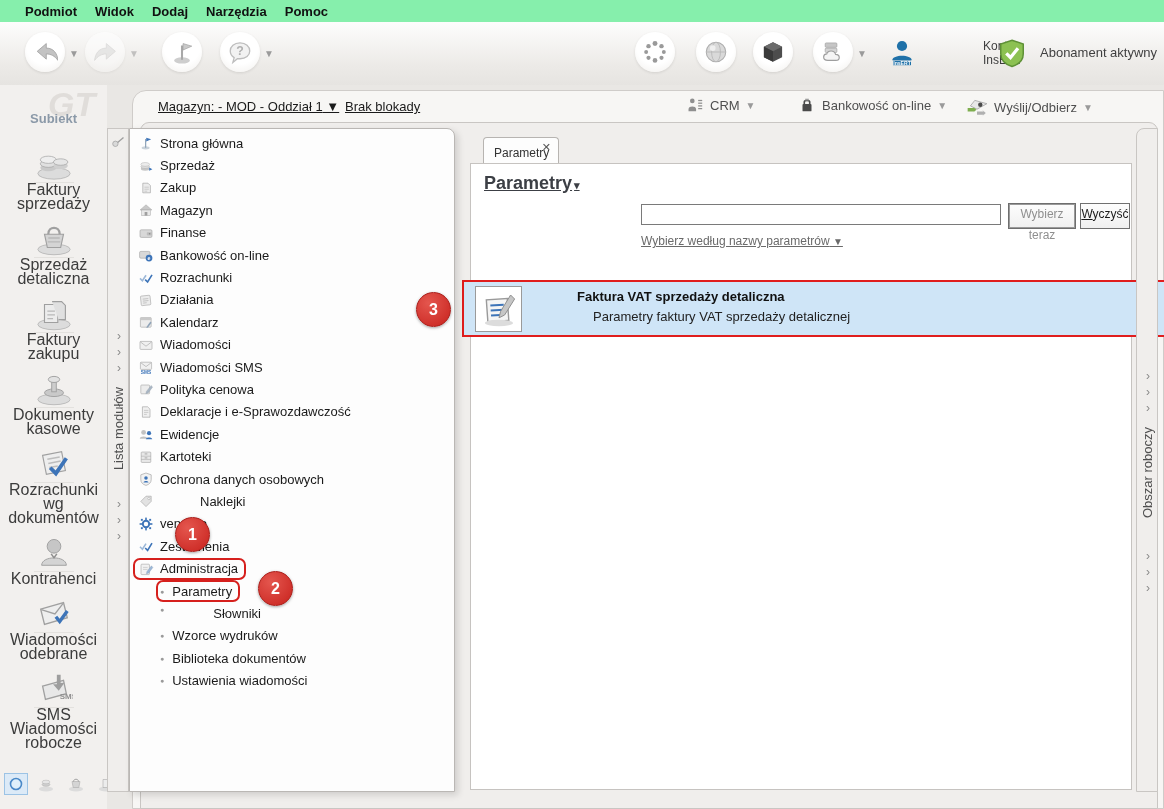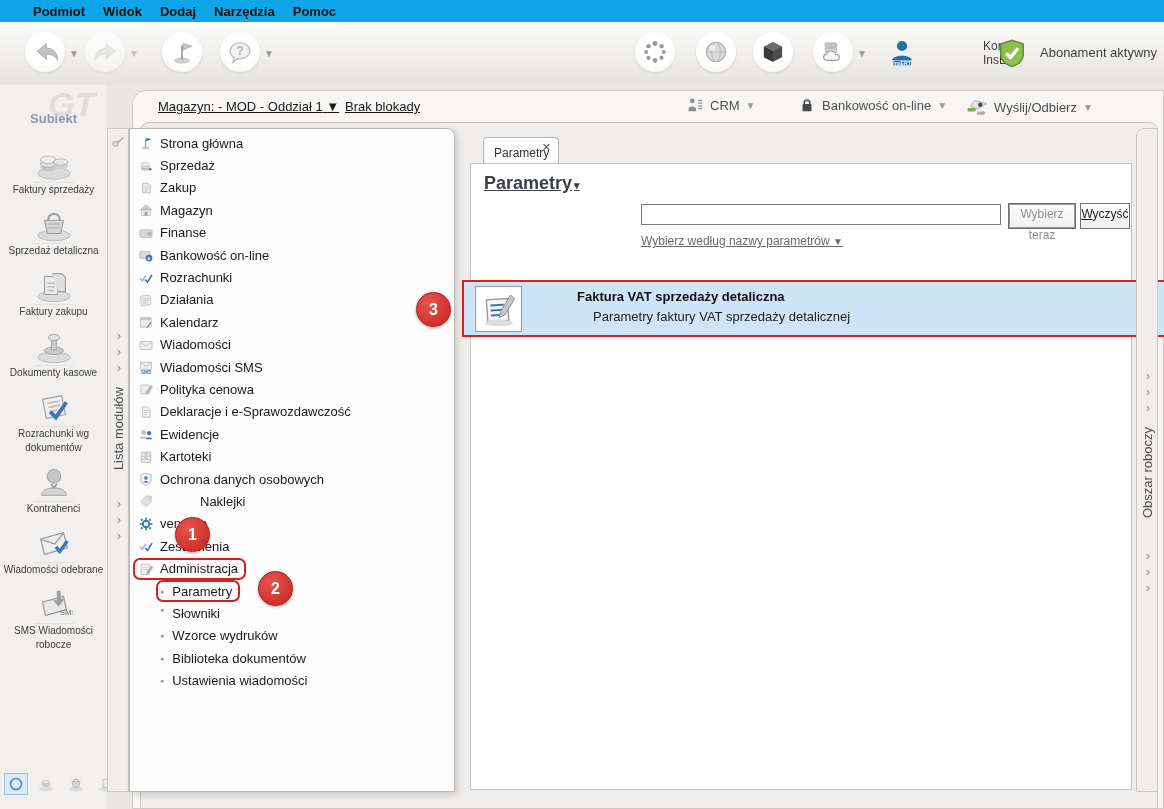--- a/index.html
+++ b/index.html
@@ -3,21 +3,21 @@
 <meta charset="utf-8">
 <style>
   * { margin:0; padding:0; box-sizing:border-box; }
   html,body { width:1164px; height:809px; overflow:hidden; background:#e9e7e4;
               font-family:"Liberation Sans", sans-serif; }
   .abs { position:absolute; }
   body { position:relative; }
 
   
   .menubar { position:absolute; left:0; top:0; width:1164px; height:22px;
-             background:#0ea5e9; display:flex; align-items:center; padding-left:24px;text-align:right; }
+             background:#86efac; display:flex; align-items:center; padding-left:16px;text-align:right; }
   .menu-item { font-size:13px; font-weight:700; color:#111; padding:0 9px; cursor:default; }
 
   
   .toolbar { position:absolute; left:0; top:22px; width:1164px; height:63px;
              background:linear-gradient(#fdfdfd,#eceae7 70%,#e6e4e1); }
   .tool-btn { position:absolute; width:40px; height:40px; border-radius:50%;
               background:radial-gradient(circle at 50% 35%, #ffffff 55%, #f1efec);
               box-shadow:0 1px 3px rgba(0,0,0,.10); display:flex; align-items:center; justify-content:center; }
   .tool-btn.flat { box-shadow:none; background:none; }
   .caret { font-size:10px; color:#9a9a9a; position:absolute; }
@@ -25,21 +25,21 @@
 
   
   .sidebar { position:absolute; left:0; top:85px; width:107px; height:724px; background:#f2f0ee; }
   .gt-logo { position:absolute; left:48px; top:0px; font-size:34px; font-style:italic; font-weight:700; color:#e0ddda; }
   .app-name { position:absolute; left:0; top:26px; width:107px; text-align:center;
               font-size:13px; font-weight:700; color:#8b99a8; }
   .side-items { position:absolute; left:0; top:58px; width:107px; }
   .side-item { display:flex; flex-direction:column; align-items:center; margin-bottom:7px; cursor:pointer; }
   .side-item .ic { width:40px; height:40px; display:flex; align-items:center; justify-content:center;
                    border-bottom:1px solid #e3e1de; }
-  .side-item .lb { font-size:10px; color:#3c3c3c; text-align:center; line-height:14px; width:104px; }
+  .side-item .lb { font-size:16px; color:#3c3c3c; text-align:center; line-height:14px; width:104px; }
   .side-bottom { position:absolute; left:4px; top:688px; display:flex; gap:6px; align-items:center; }
   .mini-ic { width:24px; height:22px; display:flex; align-items:center; justify-content:center; }
   .mini-ic.sel { background:#dceaf7; border:1px solid #9cc3e5; }
 
   
   .outer-frame { position:absolute; left:132px; top:90px; width:1032px; height:719px;
                  background:#f7f6f4; border:1px solid #cfccc9; border-radius:14px 0 0 0; }
   .workspace { position:absolute; left:140px; top:122px; width:1018px; height:687px;
                background:#f0eeec; border:1px solid #c9c6c3; border-radius:9px 9px 0 0; }
 
@@ -669,21 +669,21 @@
         <span>Administracja</span>
       </div>
     </div>
     <div class="tree-row child">
       <div class="red-box" style="display: flex; align-items: center;">
         <span class="bullet" style="font-size: 7px;">●</span>
         <span>Parametry</span>
       </div>
     </div>
     <div class="tree-row child">
-      <div style="display: flex; align-items: flex-start;">
+      <div style="display: flex; align-items: flex-start; gap: 41px;">
         <span class="bullet" style="font-size: 7px;">●</span>
         <span>Słowniki</span>
       </div>
     </div>
     <div class="tree-row child">
       <div style="display: flex; align-items: center;">
         <span class="bullet" style="font-size: 7px;">●</span>
         <span>Wzorce wydruków</span>
       </div>
     </div>

